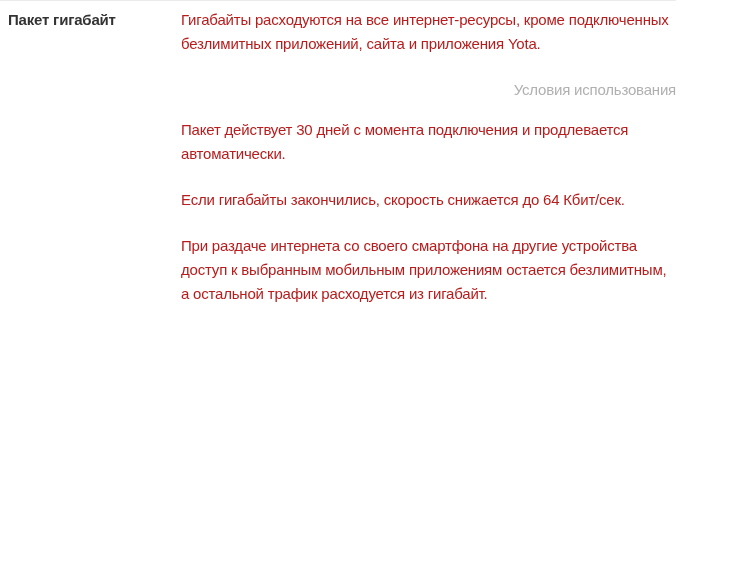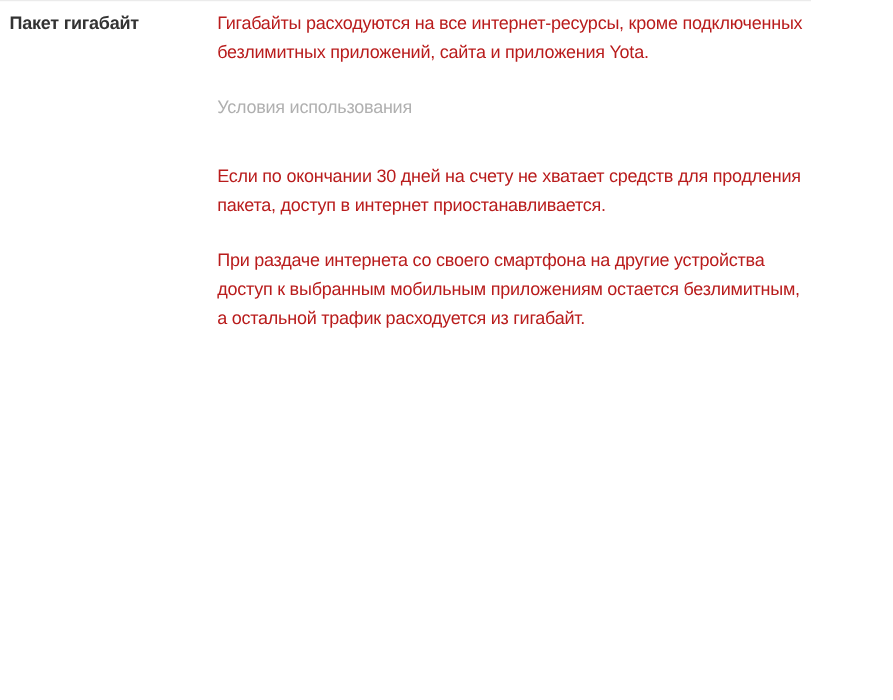--- a/index.html
+++ b/index.html
@@ -47,41 +47,43 @@
     line-height: 24px;
     color: #b91c1c;
     letter-spacing: -0.2px;
     max-width: 495px;
     margin: 0 0 22px 0;
   }
 
   .description-cell p.section-label {
     color: #b0b0b0;
     margin-top: 1px;
-    margin-bottom: 34px;
+    margin-bottom: 16px;
+    text-align: right;
   }
 </style>
 </head>
 <body>
 
 <div class="page">
   <div class="spec-row">
 
     <div class="term-cell">
       <div class="term-label">Пакет гигабайт</div>
     </div>
 
     <div class="description-cell">
       <p>Гигабайты расходуются на все интернет-ресурсы, кроме подключенных безлимитных приложений, сайта и приложения Yota.</p>
 
 
       <p class="section-label">Условия использования</p>
 
+      <p>Пакет действует 30 дней с момента подключения и продлевается автоматически.</p>
 
+      <p>Если гигабайты закончились, скорость снижается до 64 Кбит/сек.</p>
 
-      <p>Если по окончании 30 дней на счету не хватает средств для продления пакета, доступ в интернет приостанавливается.</p>
 
 
       <p>При раздаче интернета со своего смартфона на другие устройства доступ к выбранным мобильным приложениям остается безлимитным, а остальной трафик расходуется из гигабайт.</p>
     </div>
 
   </div>
 </div>
 
 </body></html>

